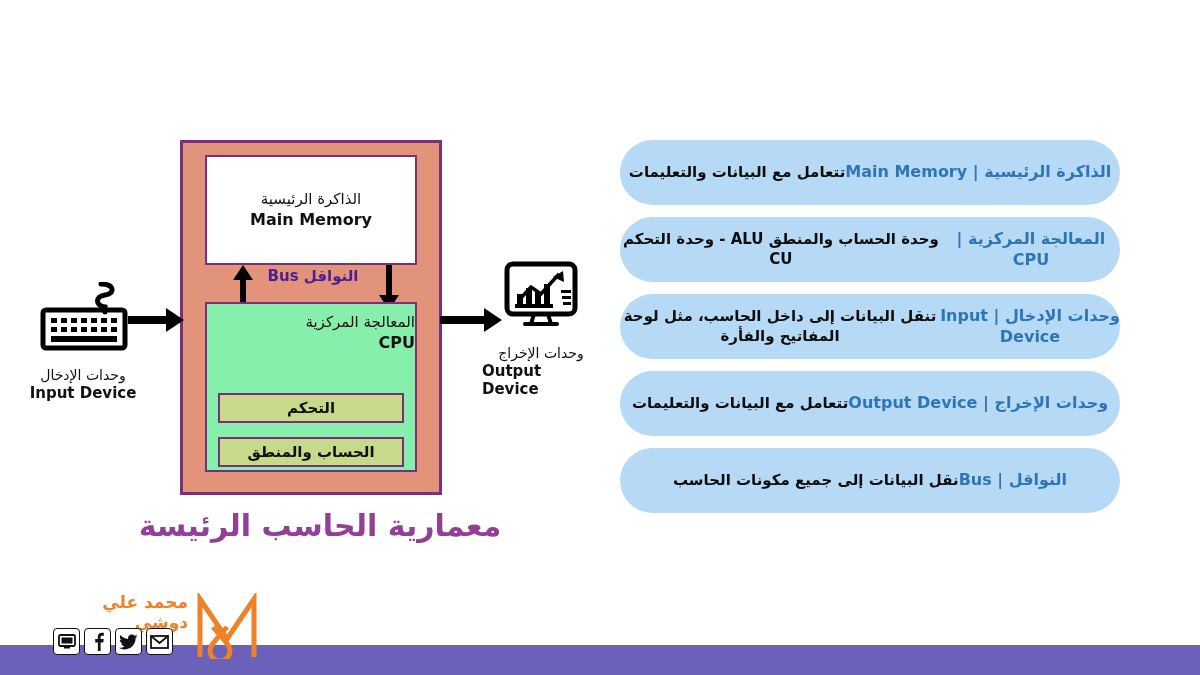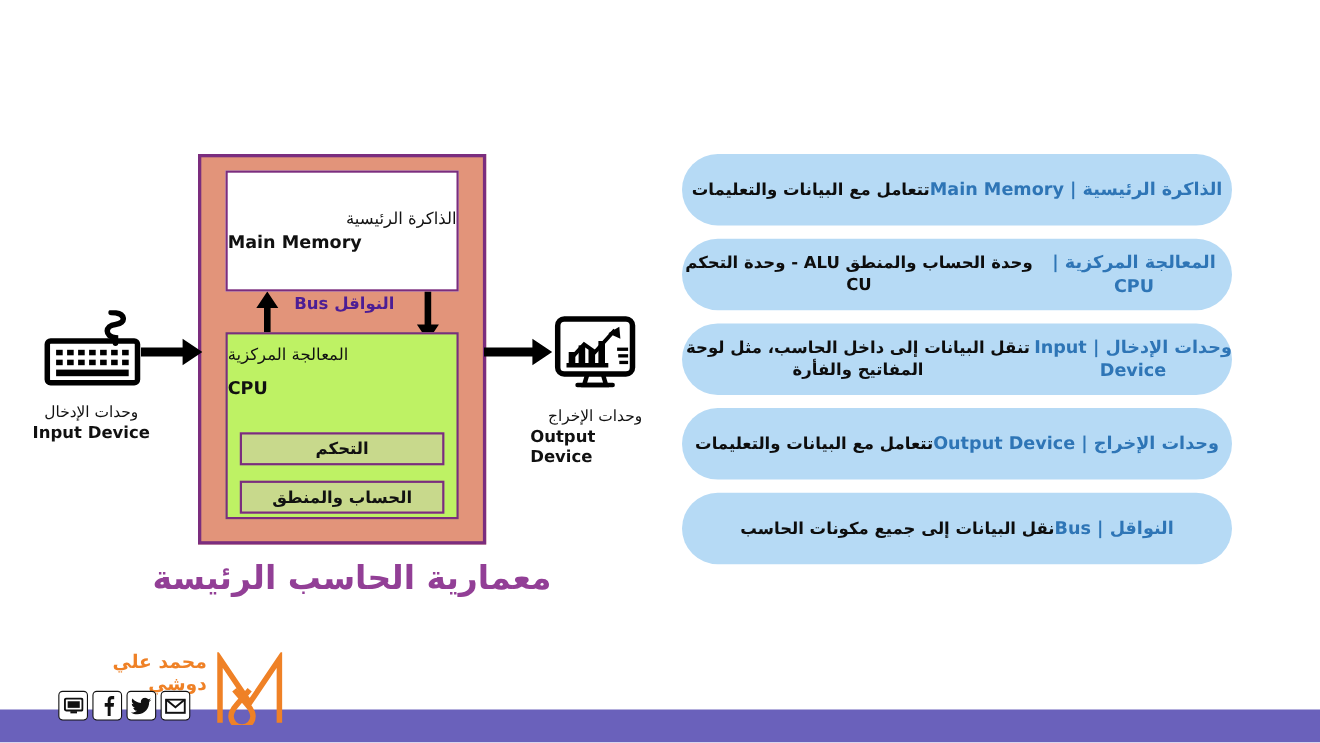--- a/index.html
+++ b/index.html
@@ -26,33 +26,33 @@
     border: 3px solid #7b2d7e;
     box-sizing: border-box;
   }
   .mem-box {
     position: absolute; left: 205px; top: 155px;
     width: 212px; height: 110px;
     background: #ffffff;
     border: 2px solid #7b2d7e;
     box-sizing: border-box;
     display: flex; flex-direction: column;
-    justify-content: center;
+    align-items: center; justify-content: center;
     gap: 2px;
   }
   .cpu-box {
     position: absolute; left: 205px; top: 302px;
     width: 212px; height: 170px;
-    background: #bef264;
+    background: #86efac;
     border: 2px solid #7b2d7e;
     box-sizing: border-box;
     display: flex; flex-direction: column;
-    align-items: flex-start;
+    align-items: flex-end;
     padding-top: 9px;
-    gap: 11px;
+    gap: 1px;
   }
   .box-line-ar {
     font-size: 15px; color: #111; direction: rtl;
     font-family: "DejaVu Sans", sans-serif; line-height: 1.25;
   }
   .box-line-en {
     font-size: 16px; color: #111; font-weight: bold;
     font-family: "DejaVu Sans", sans-serif; line-height: 1.25;
   }
   .unit-box {
@@ -81,21 +81,21 @@
   .h-arrow { position: absolute; height: 26px; }
   .arrow-in  { left: 128px; top: 307px; width: 56px; }
   .arrow-out { left: 440px; top: 307px; width: 62px; }
 
   
   .dev {
     position: absolute; display: flex; flex-direction: column;
     align-items: center; gap: 0px;
   }
   .dev-input  { left: 22px;  top: 282px; width: 122px; }
-  .dev-output { left: 482px; top: 286px; width: 118px; }
+  .dev-output { left: 482px; top: 260px; width: 118px; }
   .dev-icon { display: block; }
   .dev-cap-ar {
     font-size: 14px; color: #111; direction: rtl;
     font-family: "DejaVu Sans", sans-serif; line-height: 1.2; margin-top: 15px;
   }
   .dev-cap-en {
     font-size: 15px; color: #111; font-weight: bold;
     font-family: "DejaVu Sans", sans-serif; line-height: 1.2;
   }
 

